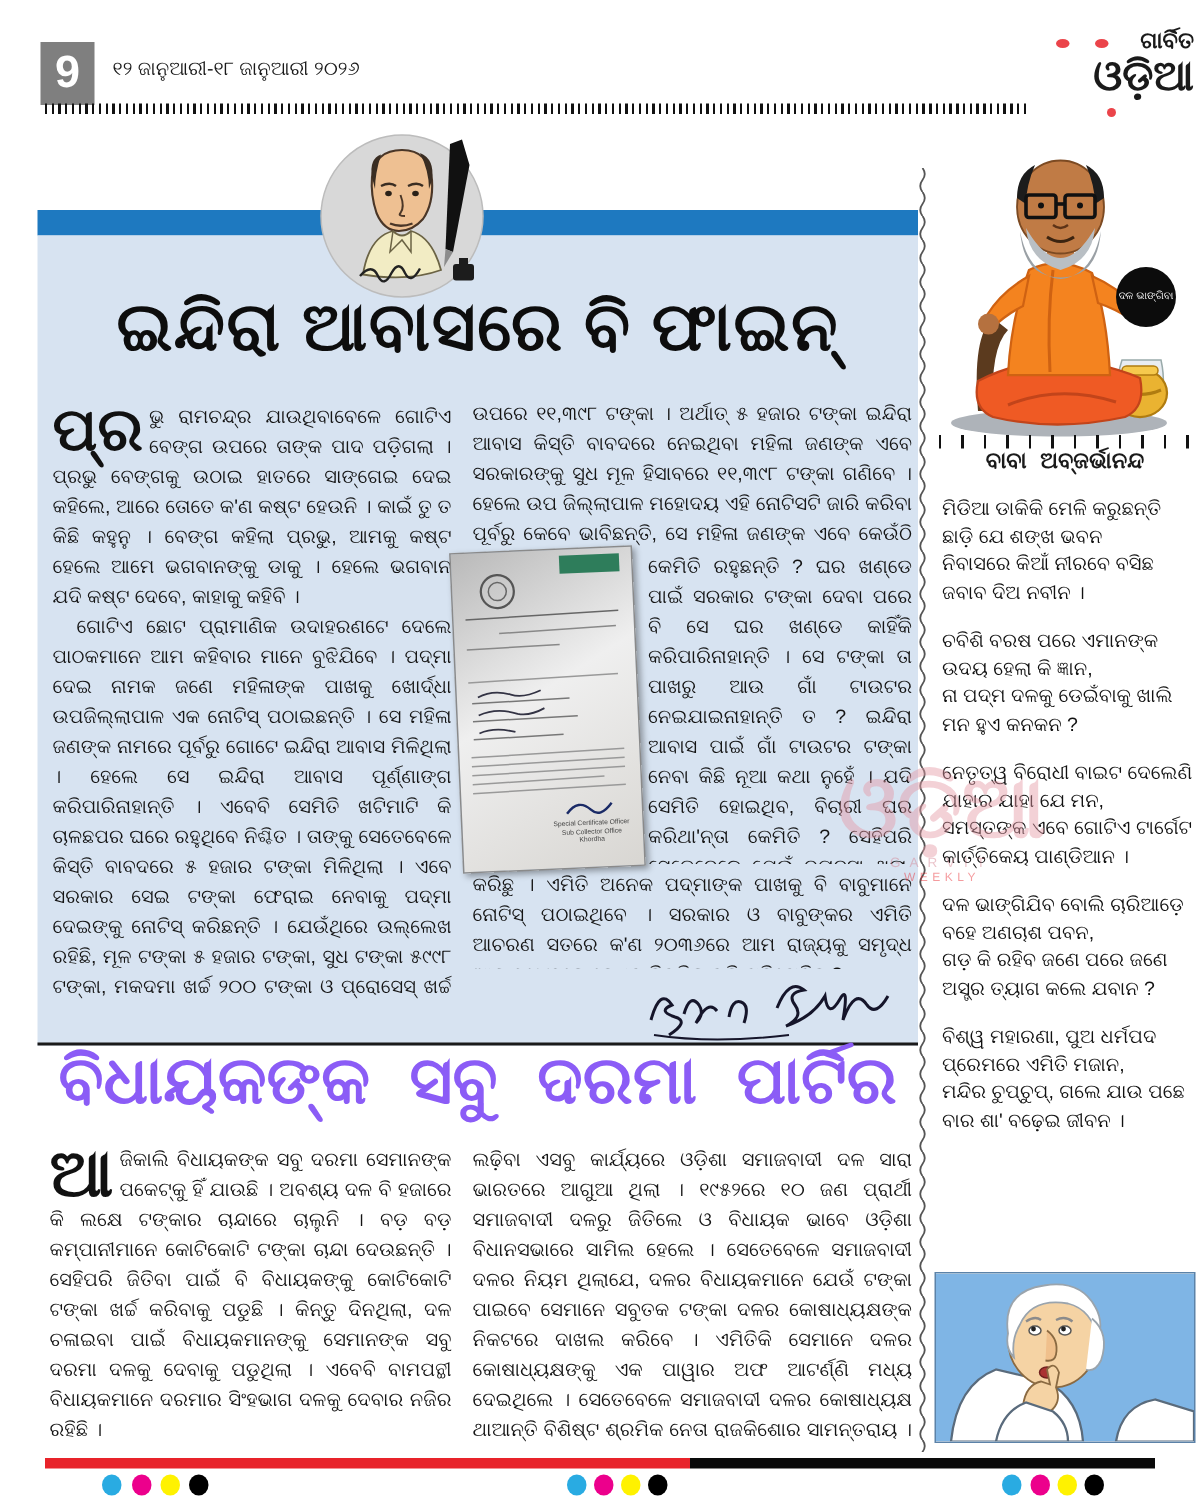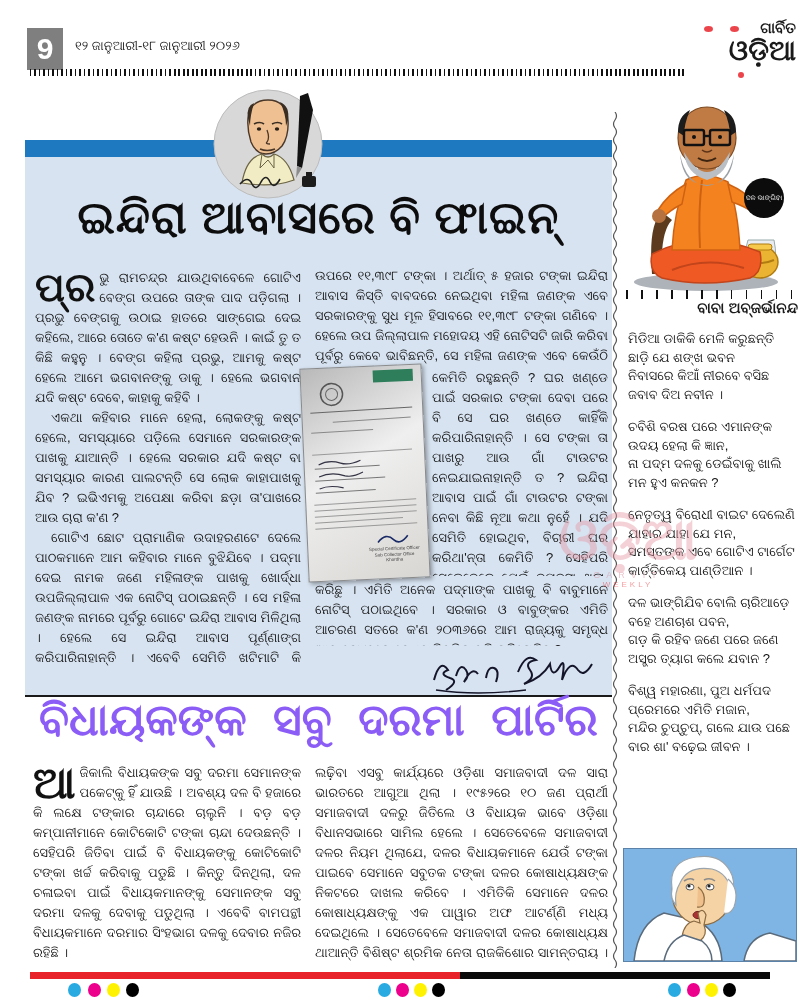--- a/index.html
+++ b/index.html
@@ -42,21 +42,21 @@
   #watermark .w-weekly{font-size:8px;letter-spacing:3px;color:#e8232a;}
   
   #wavy{left:612px;top:112px;width:6px;height:856px;}
   
   #baba-cartoon{left:628px;top:92px;width:162px;height:202px;}
   #ball{left:744px;top:178px;width:40px;height:40px;background:#0c0c0c;border-radius:50%;
         color:#fff;font-size:7px;line-height:8px;text-align:center;display:flex;
         align-items:center;justify-content:center;z-index:3;}
   #author-ticks{left:626px;top:290px;width:168px;height:9px;
         background:repeating-linear-gradient(90deg,#111 0 1.5px,transparent 1.5px 15px);}
-  #author-name{left:622px;top:299px;width:176px;font-size:15px;font-weight:bold;text-align:right;}
+  #author-name{left:622px;top:299px;width:176px;font-size:15px;font-weight:bold;text-align:center;font-family:Liberation Mono, monospace;}
   #poem{left:628px;top:330px;width:168px;height:518px;font-size:13px;color:#111;overflow:hidden;}
   .stanza{margin-bottom:14px;}
   .stanza div{line-height:18.5px;}
   #naveen-cartoon{left:623px;top:848px;width:172px;height:112px;border:1px solid #5b82a8;overflow:hidden;}
   
   #headline2{left:25px;top:698px;width:587px;height:58px;text-align:center;
              font-size:44px;font-weight:bold;color:#8b5cf6;white-space:nowrap;font-family:Liberation Mono, monospace;}
   #b-col1{left:33px;top:763px;width:268px;height:202px;}
   #b-col2{left:315px;top:763px;width:293px;height:200px;}
   
@@ -105,21 +105,20 @@
       <rect x="94" y="84" width="6" height="5" fill="#1c1c1c"></rect>
       <path d="M28,96 q8,-9 12,0 q4,8 9,-2 q5,-9 9,0 q4,8 10,-3" fill="none" stroke="#222" stroke-width="1.6"></path>
     </svg>
   </div>
 
   <div class="abs" id="headline1">ଇନ୍ଦିରା ଆବାସରେ ବି ଫାଇନ୍</div>
 
   <div class="abs txt" id="m-col1">
     <span class="dropcap">ପ୍ର</span>
     <span>ଭୁ ରାମଚନ୍ଦ୍ର ଯାଉଥିବାବେଳେ ଗୋଟିଏ ବେଙ୍ଗ ଉପରେ ତାଙ୍କ ପାଦ ପଡ଼ିଗଲା । ପ୍ରଭୁ ବେଙ୍ଗକୁ ଉଠାଇ ହାତରେ ସାଙ୍ଗେଇ ଦେଇ କହିଲେ, ଆରେ ତୋତେ କ'ଣ କଷ୍ଟ ହେଉନି । କାଇଁ ତୁ ତ କିଛି କହୁନୁ । ବେଙ୍ଗ କହିଲା ପ୍ରଭୁ, ଆମକୁ କଷ୍ଟ ହେଲେ ଆମେ ଭଗବାନଙ୍କୁ ଡାକୁ । ହେଲେ ଭଗବାନ ଯଦି କଷ୍ଟ ଦେବେ, କାହାକୁ କହିବି ।</span>
-    <span style="display:block;text-indent:16px;">ଏକଥା କହିବାର ମାନେ ହେଲା, ଲୋକଙ୍କୁ କଷ୍ଟ ହେଲେ, ସମସ୍ୟାରେ ପଡ଼ିଲେ ସେମାନେ ସରକାରଙ୍କ ପାଖକୁ ଯାଆନ୍ତି । ହେଲେ ସରକାର ଯଦି କଷ୍ଟ ବା ସମସ୍ୟାର କାରଣ ପାଲଟନ୍ତି ସେ ଲୋକ କାହାପାଖକୁ ଯିବ ? ଇଭିଏମକୁ ଅପେକ୍ଷା କରିବା ଛଡ଼ା ତା'ପାଖରେ ଆଉ ଚାରା କ'ଣ ?</span>
     <span style="display:block;text-indent:16px;">ଗୋଟିଏ ଛୋଟ ପ୍ରାମାଣିକ ଉଦାହରଣଟେ ଦେଲେ ପାଠକମାନେ ଆମ କହିବାର ମାନେ ବୁଝିଯିବେ । ପଦ୍ମା ଦେଇ ନାମକ ଜଣେ ମହିଳାଙ୍କ ପାଖକୁ ଖୋର୍ଦ୍ଧା ଉପଜିଲ୍ଲାପାଳ ଏକ ନୋଟିସ୍ ପଠାଇଛନ୍ତି । ସେ ମହିଳା ଜଣଙ୍କ ନାମରେ ପୂର୍ବରୁ ଗୋଟେ ଇନ୍ଦିରା ଆବାସ ମିଳିଥିଲା । ହେଲେ ସେ ଇନ୍ଦିରା ଆବାସ ପୂର୍ଣ୍ଣାଙ୍ଗ କରିପାରିନାହାନ୍ତି । ଏବେବି ସେମିତି ଖଟିମାଟି କି ଚାଳଛପର ଘରେ ରହୁଥିବେ ନିଶ୍ଚିତ । ତାଙ୍କୁ ସେତେବେଳେ କିସ୍ତି ବାବଦରେ ୫ ହଜାର ଟଙ୍କା ମିଳିଥିଲା । ଏବେ ସରକାର ସେଇ ଟଙ୍କା ଫେରାଇ ନେବାକୁ ପଦ୍ମା ଦେଇଙ୍କୁ ନୋଟିସ୍ କରିଛନ୍ତି । ଯେଉଁଥିରେ ଉଲ୍ଲେଖ ରହିଛି, ମୂଳ ଟଙ୍କା ୫ ହଜାର ଟଙ୍କା, ସୁଧ ଟଙ୍କା ୫୯୯୮ ଟଙ୍କା, ମକଦମା ଖର୍ଚ୍ଚ ୨୦୦ ଟଙ୍କା ଓ ପ୍ରୋସେସ୍ ଖର୍ଚ୍ଚ ୨ ଶହ ଟଙ୍କା । ମୋଟ୍</span>
   </div>
 
   <div class="abs txt" id="m-col2-top">ଉପରେ ୧୧,୩୯୮ ଟଙ୍କା । ଅର୍ଥାତ୍ ୫ ହଜାର ଟଙ୍କା ଇନ୍ଦିରା ଆବାସ କିସ୍ତି ବାବଦରେ ନେଇଥିବା ମହିଳା ଜଣଙ୍କ ଏବେ ସରକାରଙ୍କୁ ସୁଧ ମୂଳ ହିସାବରେ ୧୧,୩୯୮ ଟଙ୍କା ଗଣିବେ । ହେଲେ ଉପ ଜିଲ୍ଲାପାଳ ମହୋଦୟ ଏହି ନୋଟିସଟି ଜାରି କରିବା ପୂର୍ବରୁ କେବେ ଭାବିଛନ୍ତି, ସେ ମହିଳା ଜଣଙ୍କ ଏବେ କେଉଁଠି ରହୁଛନ୍ତି,</div>
 
   <div class="abs" id="doc-photo">
     <svg width="118" height="210" viewBox="0 0 118 210" style="position:absolute;left:0;top:0;">
       <rect x="72" y="4" width="40" height="12" fill="#2e7d5b"></rect>
       <circle cx="30" cy="26" r="11" fill="none" stroke="#555" stroke-width="1.5"></circle>
       <circle cx="30" cy="26" r="6" fill="none" stroke="#666" stroke-width="1"></circle>

